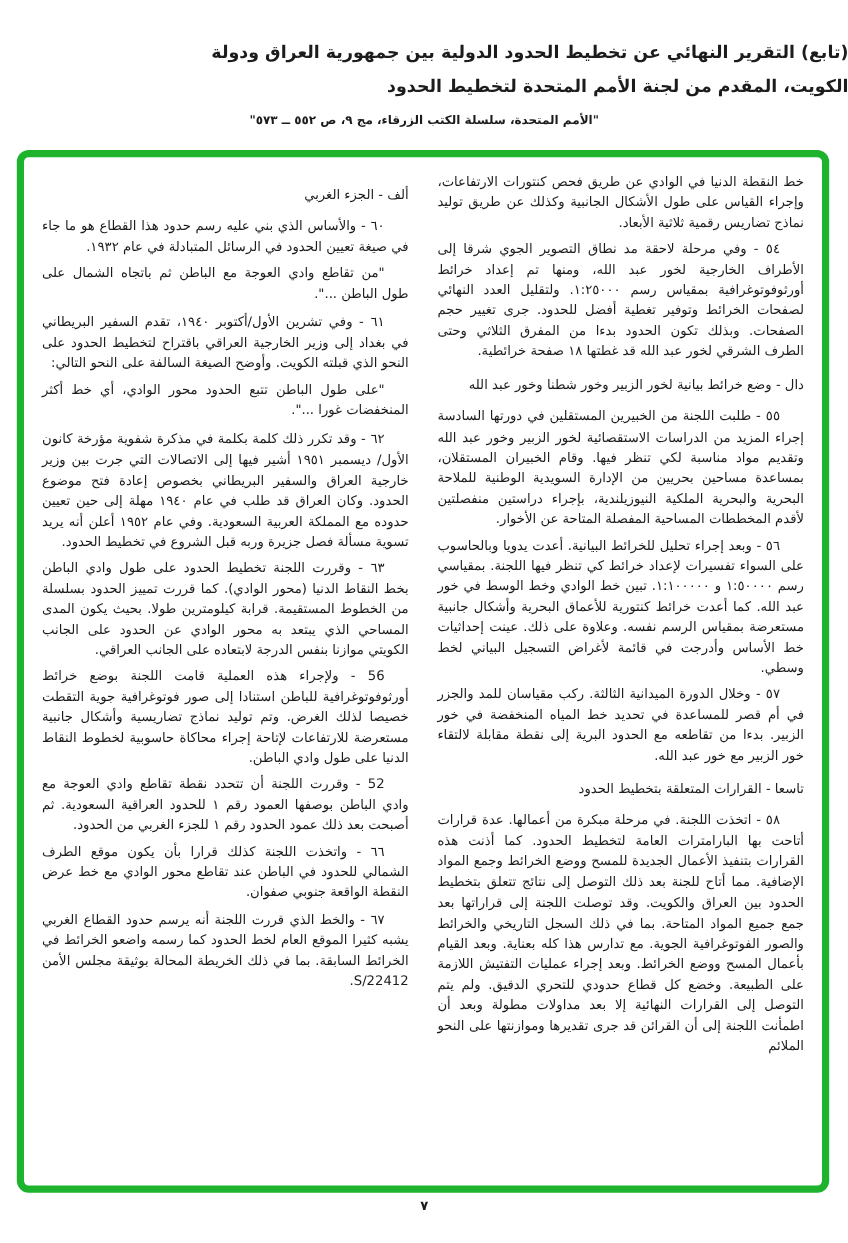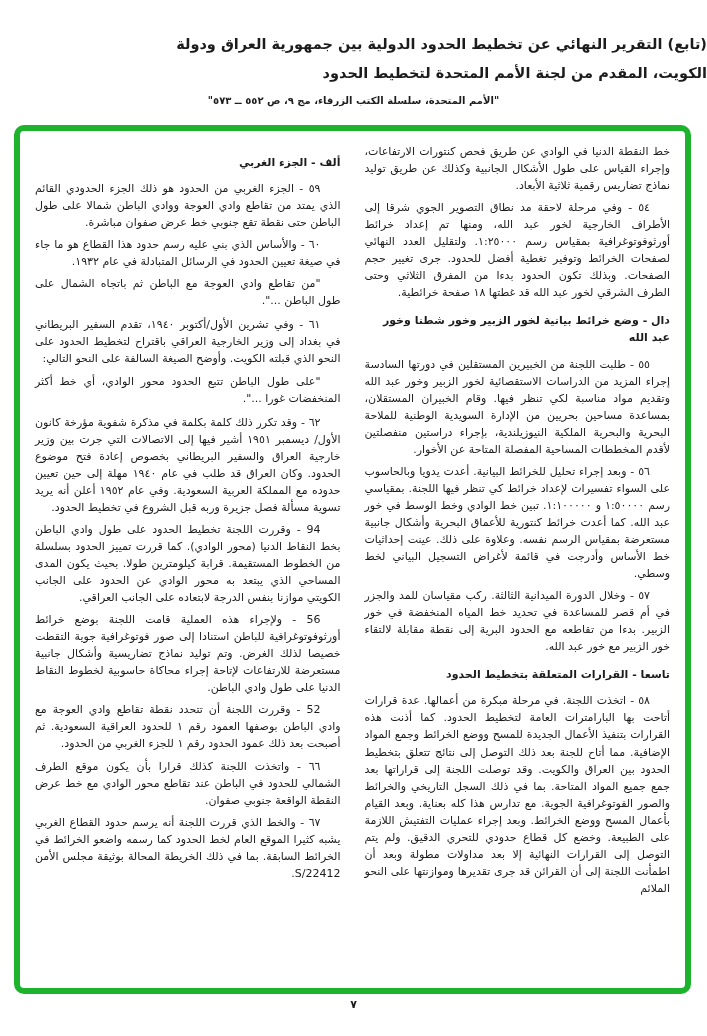--- a/index.html
+++ b/index.html
@@ -57,21 +57,21 @@
     font-size: 11px;
     line-height: 1.55;
   }
   .blk { margin: 0 0 5px 0; }
   .paragraph, .quote, .continuation {
     text-align: justify;
   }
   .paragraph, .quote { text-indent: 20px; }
   .quote { margin-bottom: 7px; }
   .heading {
-    font-weight: bold;
+    font-weight: normal;
     text-align: right;
     margin: 11px 0 9px 0;
   }
   .heading.center { text-align: right; }
   
   .page-number {
     position: absolute;
     left: 0; right: 0;
     top: 998px;
     text-align: center;
@@ -97,27 +97,26 @@
           <div class="blk paragraph">٥٤ - وفي مرحلة لاحقة مد نطاق التصوير الجوي شرقا إلى الأطراف الخارجية لخور عبد الله، ومنها تم إعداد خرائط أورثوفوتوغرافية بمقياس رسم ١:٢٥٠٠٠. ولتقليل العدد النهائي لصفحات الخرائط وتوفير تغطية أفضل للحدود. جرى تغيير حجم الصفحات. وبذلك تكون الحدود بدءا من المفرق الثلاثي وحتى الطرف الشرقي لخور عبد الله قد غطتها ١٨ صفحة خرائطية.</div>
           <div class="blk heading">دال - وضع خرائط بيانية لخور الزبير وخور شطنا وخور عبد الله</div>
           <div class="blk paragraph">٥٥ - طلبت اللجنة من الخبيرين المستقلين في دورتها السادسة إجراء المزيد من الدراسات الاستقصائية لخور الزبير وخور عبد الله وتقديم مواد مناسبة لكي تنظر فيها. وقام الخبيران المستقلان، بمساعدة مساحين بحريين من الإدارة السويدية الوطنية للملاحة البحرية والبحرية الملكية النيوزيلندية، بإجراء دراستين منفصلتين لأقدم المخططات المساحية المفصلة المتاحة عن الأخوار.</div>
           <div class="blk paragraph">٥٦ - وبعد إجراء تحليل للخرائط البيانية. أعدت يدويا وبالحاسوب على السواء تفسيرات لإعداد خرائط كي تنظر فيها اللجنة. بمقياسي رسم ١:٥٠٠٠٠ و ١:١٠٠٠٠٠. تبين خط الوادي وخط الوسط في خور عبد الله. كما أعدت خرائط كنتورية للأعماق البحرية وأشكال جانبية مستعرضة بمقياس الرسم نفسه. وعلاوة على ذلك. عينت إحداثيات خط الأساس وأدرجت في قائمة لأغراض التسجيل البياني لخط وسطي.</div>
           <div class="blk paragraph">٥٧ - وخلال الدورة الميدانية الثالثة. ركب مقياسان للمد والجزر في أم قصر للمساعدة في تحديد خط المياه المنخفضة في خور الزبير. بدءا من تقاطعه مع الحدود البرية إلى نقطة مقابلة لالتقاء خور الزبير مع خور عبد الله.</div>
           <div class="blk heading center">تاسعا - القرارات المتعلقة بتخطيط الحدود</div>
           <div class="blk paragraph">٥٨ - اتخذت اللجنة. في مرحلة مبكرة من أعمالها. عدة قرارات أتاحت بها البارامترات العامة لتخطيط الحدود. كما أذنت هذه القرارات بتنفيذ الأعمال الجديدة للمسح ووضع الخرائط وجمع المواد الإضافية. مما أتاح للجنة بعد ذلك التوصل إلى نتائج تتعلق بتخطيط الحدود بين العراق والكويت. وقد توصلت اللجنة إلى قراراتها بعد جمع جميع المواد المتاحة. بما في ذلك السجل التاريخي والخرائط والصور الفوتوغرافية الجوية. مع تدارس هذا كله بعناية. وبعد القيام بأعمال المسح ووضع الخرائط. وبعد إجراء عمليات التفتيش اللازمة على الطبيعة. وخضع كل قطاع حدودي للتحري الدقيق. ولم يتم التوصل إلى القرارات النهائية إلا بعد مداولات مطولة وبعد أن اطمأنت اللجنة إلى أن القرائن قد جرى تقديرها وموازنتها على النحو الملائم</div>
         </div>
       <div class="col">
           <div class="blk heading">ألف - الجزء الغربي</div>
-          <div class="blk paragraph">٥٩ - الجزء الغربي من الحدود هو ذلك الجزء الحدودي القائم الذي يمتد من تقاطع وادي العوجة ووادي الباطن شمالا على طول الباطن حتى نقطة تقع جنوبي خط عرض صفوان مباشرة.</div>
           <div class="blk paragraph">٦٠ - والأساس الذي بني عليه رسم حدود هذا القطاع هو ما جاء في صيغة تعيين الحدود في الرسائل المتبادلة في عام ١٩٣٢.</div>
           <div class="blk quote">"من تقاطع وادي العوجة مع الباطن ثم باتجاه الشمال على طول الباطن ...".</div>
           <div class="blk paragraph">٦١ - وفي تشرين الأول/أكتوبر ١٩٤٠، تقدم السفير البريطاني في بغداد إلى وزير الخارجية العراقي باقتراح لتخطيط الحدود على النحو الذي قبلته الكويت. وأوضح الصيغة السالفة على النحو التالي:</div>
           <div class="blk quote">"على طول الباطن تتبع الحدود محور الوادي، أي خط أكثر المنخفضات غورا ...".</div>
           <div class="blk paragraph">٦٢ - وقد تكرر ذلك كلمة بكلمة في مذكرة شفوية مؤرخة كانون الأول/ ديسمبر ١٩٥١ أشير فيها إلى الاتصالات التي جرت بين وزير خارجية العراق والسفير البريطاني بخصوص إعادة فتح موضوع الحدود. وكان العراق قد طلب في عام ١٩٤٠ مهلة إلى حين تعيين حدوده مع المملكة العربية السعودية. وفي عام ١٩٥٢ أعلن أنه يريد تسوية مسألة فصل جزيرة وربه قبل الشروع في تخطيط الحدود.</div>
-          <div class="blk paragraph">94 - وقررت اللجنة تخطيط الحدود على طول وادي الباطن بخط النقاط الدنيا (محور الوادي). كما قررت تمييز الحدود بسلسلة من الخطوط المستقيمة. قرابة كيلومترين طولا. بحيث يكون المدى المساحي الذي يبتعد به محور الوادي عن الحدود على الجانب الكويتي موازنا بنفس الدرجة لابتعاده على الجانب العراقي.</div>
+          <div class="blk paragraph">٦٣ - وقررت اللجنة تخطيط الحدود على طول وادي الباطن بخط النقاط الدنيا (محور الوادي). كما قررت تمييز الحدود بسلسلة من الخطوط المستقيمة. قرابة كيلومترين طولا. بحيث يكون المدى المساحي الذي يبتعد به محور الوادي عن الحدود على الجانب الكويتي موازنا بنفس الدرجة لابتعاده على الجانب العراقي.</div>
           <div class="blk paragraph">56 - ولإجراء هذه العملية قامت اللجنة بوضع خرائط أورثوفوتوغرافية للباطن استنادا إلى صور فوتوغرافية جوية التقطت خصيصا لذلك الغرض. وتم توليد نماذج تضاريسية وأشكال جانبية مستعرضة للارتفاعات لإتاحة إجراء محاكاة حاسوبية لخطوط النقاط الدنيا على طول وادي الباطن.</div>
           <div class="blk paragraph">52 - وقررت اللجنة أن تتحدد نقطة تقاطع وادي العوجة مع وادي الباطن بوصفها العمود رقم ١ للحدود العراقية السعودية. ثم أصبحت بعد ذلك عمود الحدود رقم ١ للجزء الغربي من الحدود.</div>
           <div class="blk paragraph">٦٦ - واتخذت اللجنة كذلك قرارا بأن يكون موقع الطرف الشمالي للحدود في الباطن عند تقاطع محور الوادي مع خط عرض النقطة الواقعة جنوبي صفوان.</div>
           <div class="blk paragraph">٦٧ - والخط الذي قررت اللجنة أنه يرسم حدود القطاع الغربي يشبه كثيرا الموقع العام لخط الحدود كما رسمه واضعو الخرائط في الخرائط السابقة. بما في ذلك الخريطة المحالة بوثيقة مجلس الأمن S/22412.</div>
         </div>
     </div>
   </div>
 
   <div class="page-number">٧</div>
 

